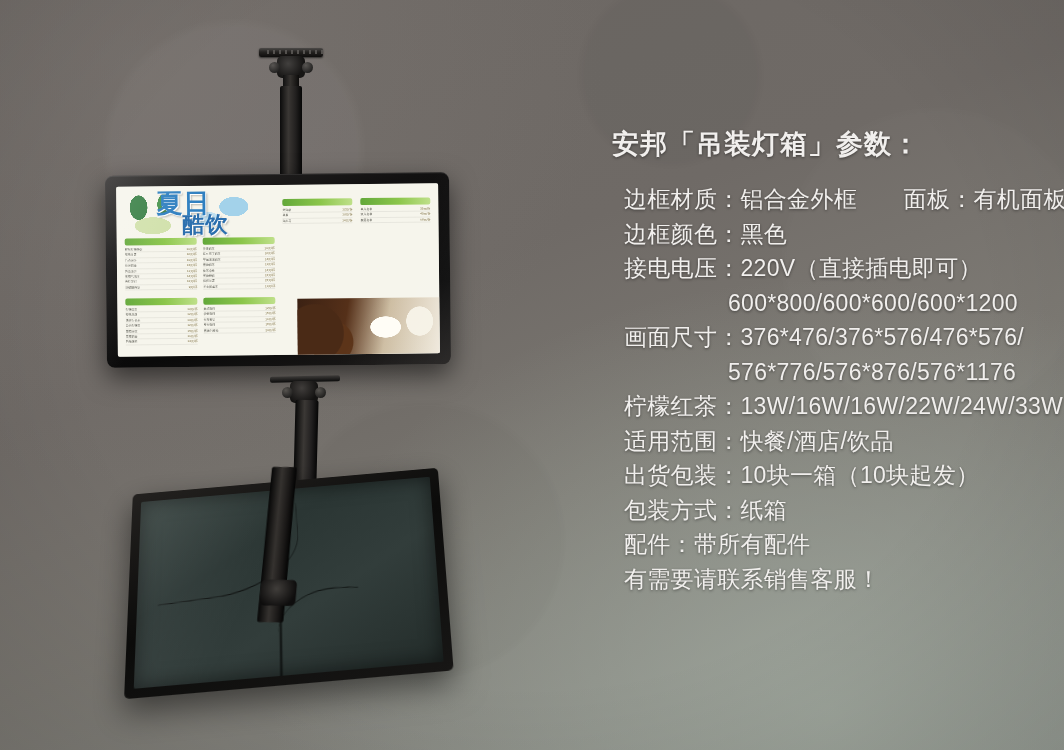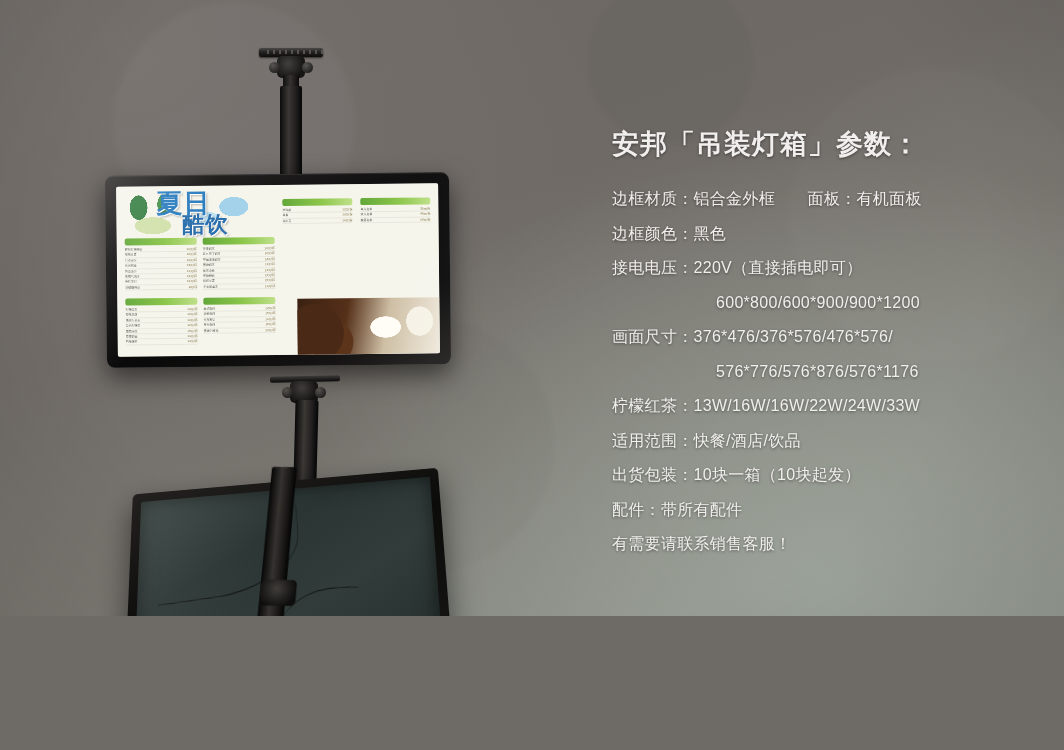--- a/index.html
+++ b/index.html
@@ -1,21 +1,21 @@
 <!DOCTYPE html>
 <html><head>
 <meta charset="utf-8">
 <style>
   html,body{margin:0;padding:0;}
   body{
     width:1064px;height:750px;overflow:hidden;
     font-family:"Liberation Sans","DejaVu Sans",sans-serif;
     background:#6e6a66;
   }
-  .stage{position:relative;width:1064px;height:616px;overflow:hidden;}
+  .stage{position:relative;width:1064px;height:750px;overflow:hidden;}
 
   
   .bg-base{
     position:absolute;inset:0;
     background:
       radial-gradient(ellipse 900px 700px at 78% 95%, rgba(160,168,158,.85) 0%, rgba(160,168,158,0) 62%),
       radial-gradient(ellipse 700px 620px at 12% 8%, rgba(126,120,116,.55) 0%, rgba(126,120,116,0) 68%),
       linear-gradient(160deg,#6c6763 0%,#6f6a66 38%,#7b7872 62%,#8d918b 100%);
   }
   .bg-vig{
@@ -208,21 +208,21 @@
   .spec{
     position:absolute;left:612px;top:126px;width:430px;
     color:#f1efed;
     text-shadow:0 1px 3px rgba(0,0,0,.45);
   }
   .spec-title{
     font-size:27px;font-weight:bold;letter-spacing:1px;margin-bottom:20px;
     white-space:nowrap;
   }
   .spec-line{
-    font-size:16px;line-height:34.5px;white-space:nowrap;letter-spacing:.3px;
+    font-size:23px;line-height:34.5px;white-space:nowrap;letter-spacing:.3px;margin-left:12px;
   }
   .spec-line.cont{padding-left:104px;}
 </style>
 </head>
 <body>
 
 <div class="stage">
 
   <div class="bg-base"></div>
   <div class="bg-mottle"></div>
@@ -429,24 +429,25 @@
     <div class="bp-bar"></div>
     <div class="bp-clamp"></div>
   </div>
 
   <div class="spec">
     <div class="spec-title">安邦「吊装灯箱」参数：</div>
     <div id="spec-lines">
         <div class="spec-line">边框材质：铝合金外框　　面板：有机面板</div>
         <div class="spec-line">边框颜色：黑色</div>
         <div class="spec-line">接电电压：220V（直接插电即可）</div>
-        <div class="spec-line cont">600*800/600*900/900*1200</div>
+        <div class="spec-line cont">600*800/600*600/600*1200</div>
         <div class="spec-line">画面尺寸：376*476/376*576/476*576/</div>
         <div class="spec-line cont">576*776/576*876/576*1176</div>
         <div class="spec-line">柠檬红茶：13W/16W/16W/22W/24W/33W</div>
         <div class="spec-line">适用范围：快餐/酒店/饮品</div>
         <div class="spec-line">出货包装：10块一箱（10块起发）</div>
+        <div class="spec-line">包装方式：纸箱</div>
         <div class="spec-line">配件：带所有配件</div>
         <div class="spec-line">有需要请联系销售客服！</div>
       </div>
   </div>
 
 </div>
 
 </body></html>

